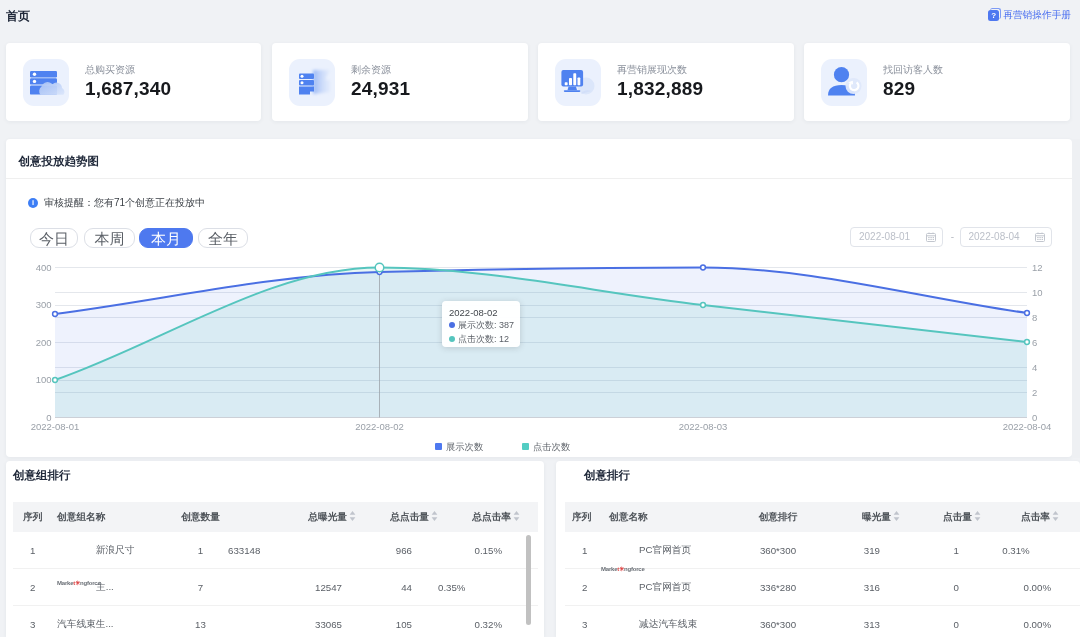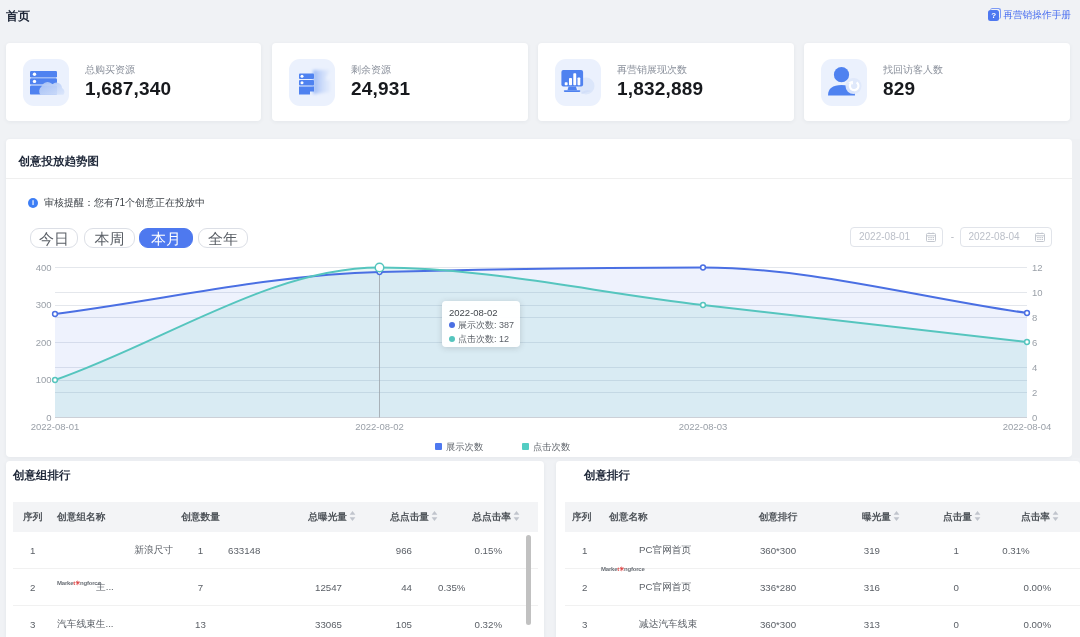--- a/index.html
+++ b/index.html
@@ -245,21 +245,21 @@
               <path d="M3.5 10 L6.4 6.2 L0.6 6.2 Z" fill="#c0c4cc"></path>
             </svg></th>
       <th style="text-align:right;">总点击率<svg class="sort" width="7" height="10" viewBox="0 0 7 10">
               <path d="M3.5 0 L6.4 3.8 L0.6 3.8 Z" fill="#c0c4cc"></path>
               <path d="M3.5 10 L6.4 6.2 L0.6 6.2 Z" fill="#c0c4cc"></path>
             </svg></th>
       <th></th>
     </tr>
     <tr>
       <td style="text-align:left;padding-left:17px;">1</td>
-      <td style="text-align:right;padding-left:7px;">新浪尺寸</td>
+      <td style="text-align:center;padding-left:7px;">新浪尺寸</td>
       <td style="text-align:center;">1</td>
       <td style="text-align:left;padding-right:14px;">633148</td>
       <td style="text-align:right;padding-right:26px;">966</td>
       <td style="text-align:right;padding-right:18px;">0.15%</td>
       <td></td>
     </tr>
     <tr>
       <td style="text-align:left;padding-left:17px;">2</td>
       <td style="text-align:left;padding-left:46px;">主...</td>
       <td style="text-align:center;">7</td>

